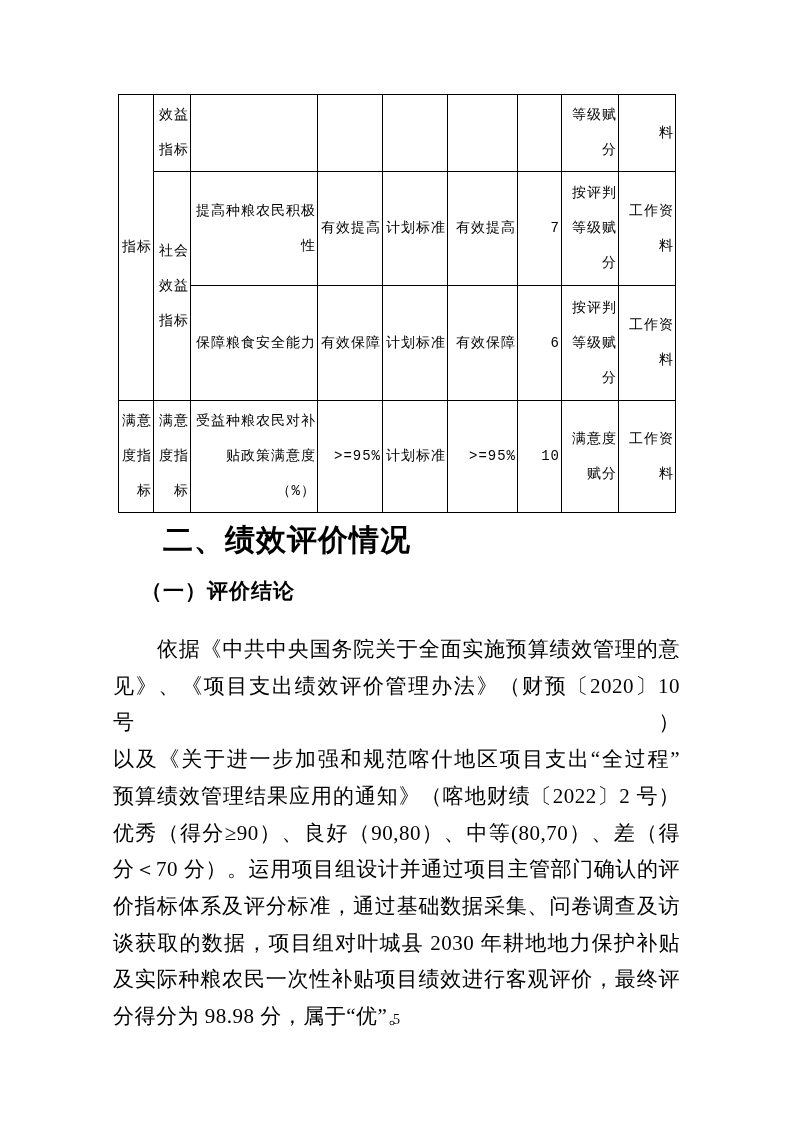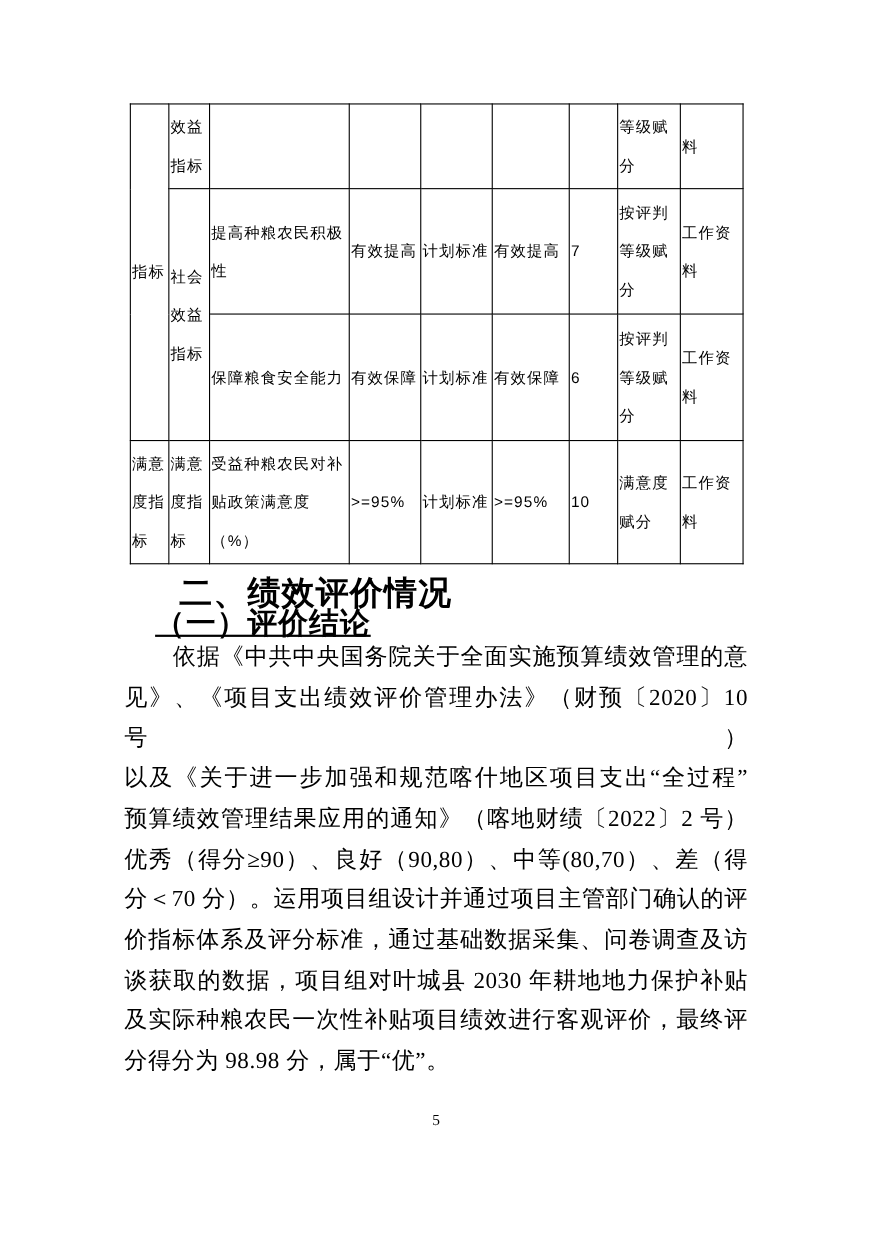--- a/index.html
+++ b/index.html
@@ -23,51 +23,50 @@
     border-collapse: collapse;
     table-layout: fixed;
     width: 557px;
     margin-left: 5px;
   }
   table.perf td {
     border: 1px solid #000000;
     font-size: 14px;
     line-height: 35px;
     letter-spacing: 1px;
-    text-align: left;
+    text-align: right;
     vertical-align: middle;
     word-break: break-all;
     padding: 0 1px;
-    font-family: Liberation Sans, sans-serif;
+    font-family: Liberation Mono, monospace;
   }
   tr.r1 { height: 77px; }
   tr.r2 { height: 114px; }
   tr.r3 { height: 115px; }
   tr.r4 { height: 112px; }
   td.vtop { vertical-align: top; padding-top: 2px; }
   .h1 {
     margin-top: 15px;
     padding-left: 50px;
     font-family: "Liberation Sans", "DejaVu Sans", sans-serif;
     font-weight: 700;
     font-size: 30px;
     line-height: 24px;
     letter-spacing: 1px;
   }
   .h2 {
-    margin-top: 3px;
+    margin-top: 28px;
     padding-left: 28px;
     font-family: "Liberation Serif", "DejaVu Serif", serif;
     font-weight: 700;
-    font-size: 27px;
+    font-size: 21px;
     line-height: 23px;
     letter-spacing: 1px;
-    text-decoration: underline;
   }
-  .para { margin-top: 1px; }
+  .para { margin-top: 28px; }
   .bline {
     font-size: 21px;
     line-height: 36.7px;
     letter-spacing: 0.5px;
     text-align: justify;
     text-align-last: justify;
     white-space: normal;
     overflow: hidden;
   }
   .bline.first { text-indent: 44px; }

